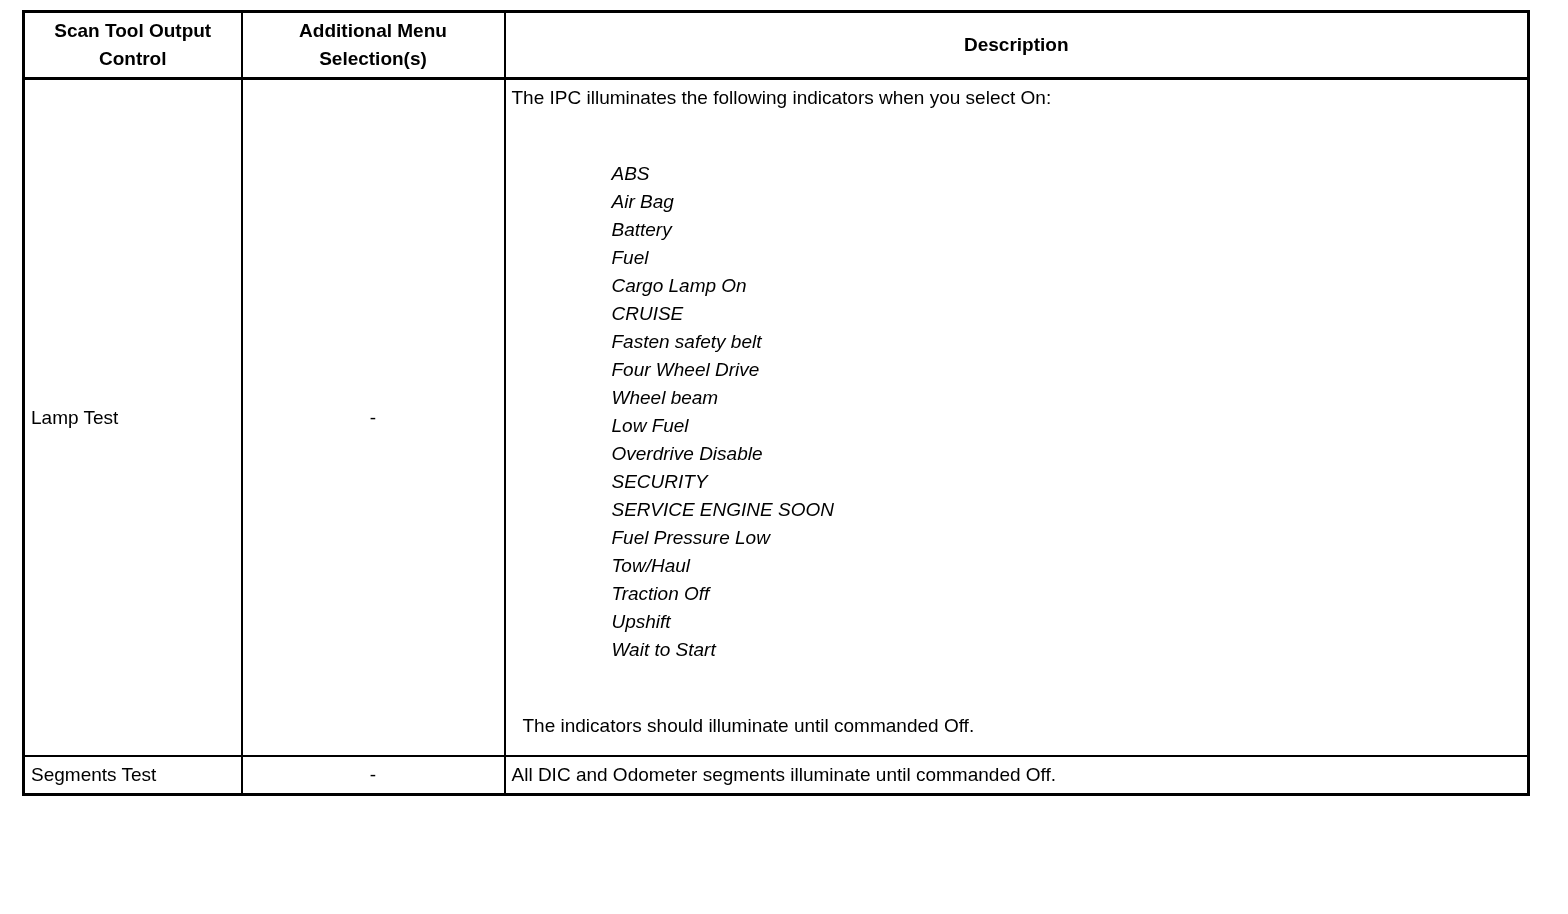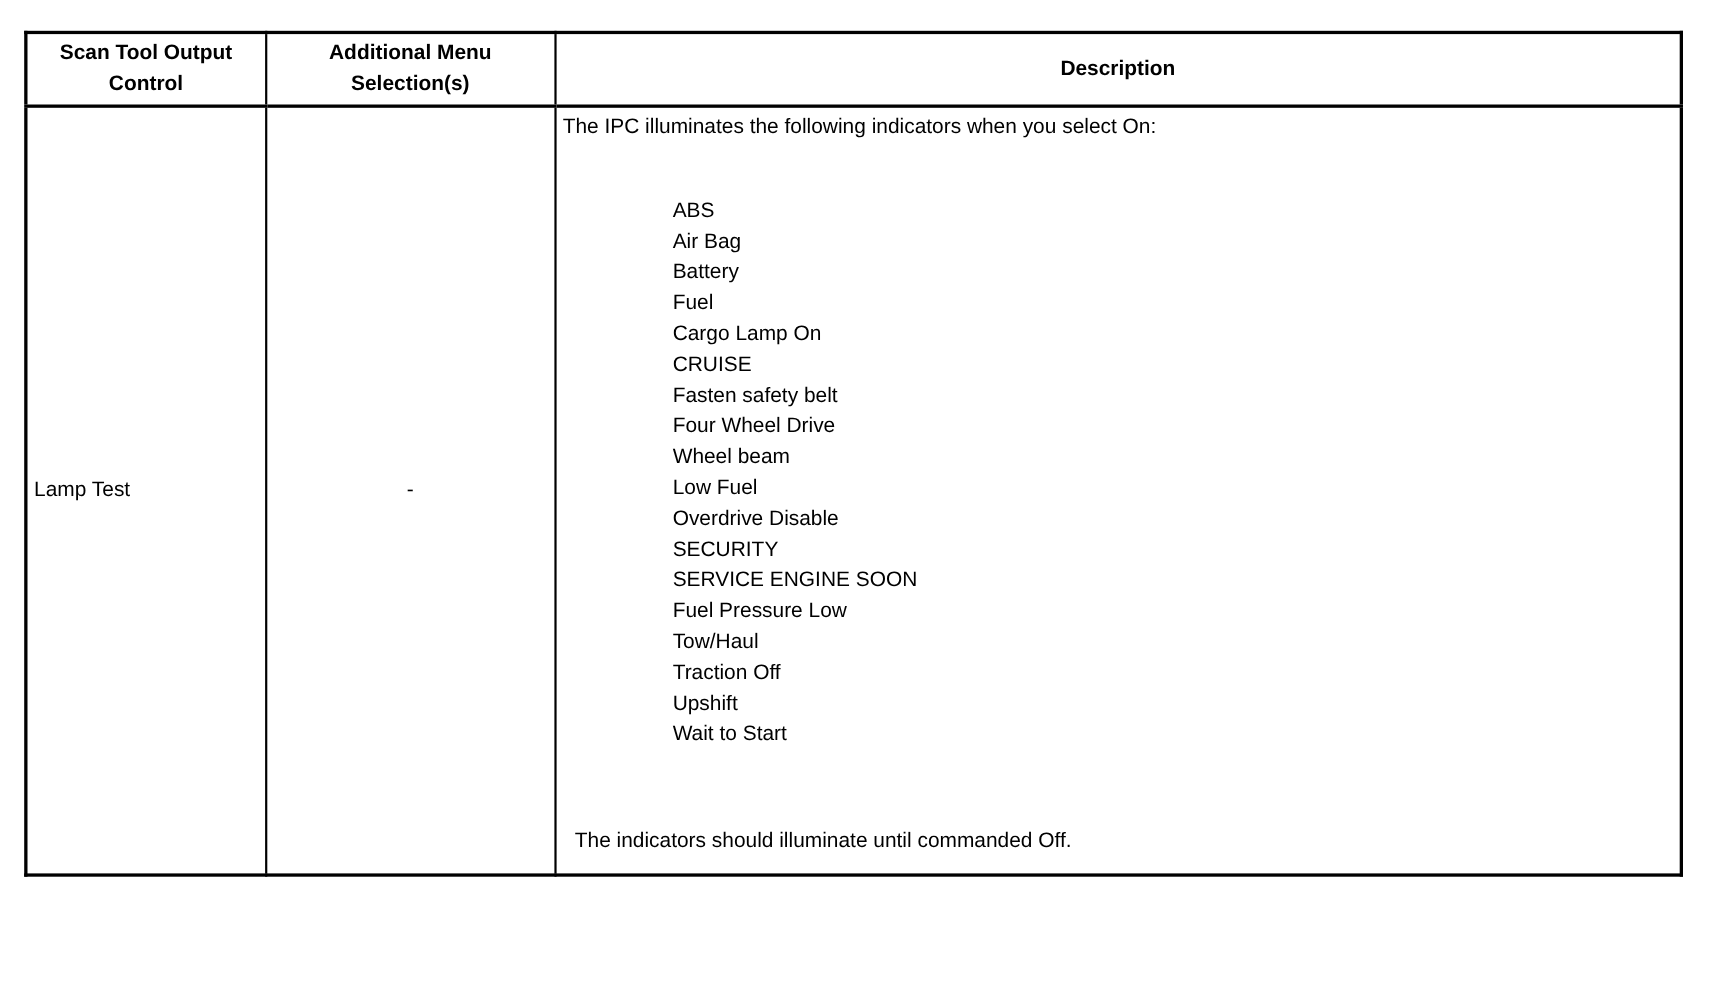--- a/index.html
+++ b/index.html
@@ -6,21 +6,21 @@
     margin: 0;
     padding: 0;
     background: #ffffff;
     color: #000000;
     font-family: "Liberation Sans", "DejaVu Sans", sans-serif;
   }
   .page {
     width: 1568px;
     height: 914px;
     box-sizing: border-box;
-    padding: 28px 38px 14px 22px;
+    padding: 10px 38px 14px 22px;
     background: #ffffff;
   }
   table.output-table {
     border-collapse: collapse;
     table-layout: fixed;
     width: 100%;
     border: 3px solid #000000;
     font-size: 19px;
     line-height: 28px;
   }
@@ -42,21 +42,22 @@
     text-align: left;
     padding-left: 5px;
   }
   td.col-menu {
     text-align: center;
   }
   td.col-desc {
     text-align: left;
   }
   .indicator-list {
-    margin: 48px 0 69px 100px;
+    margin: 48px 0 48px 100px;
+    font-style: italic;
   }
   .desc-footer {
     margin: 11px;
   }
 </style>
 </head>
 <body>
 
 <div class="page">
   <table class="output-table">
@@ -94,15 +95,20 @@
               <div>SERVICE ENGINE SOON</div>
               <div>Fuel Pressure Low</div>
               <div>Tow/Haul</div>
               <div>Traction Off</div>
               <div>Upshift</div>
               <div>Wait to Start</div>
             </div>
             <div class="desc-footer">The indicators should illuminate until commanded Off.</div>
           </td>
         </tr>
+        <tr>
+          <td class="col-control">Segments Test</td>
+          <td class="col-menu">-</td>
+          <td class="col-desc">All DIC and Odometer segments illuminate until commanded Off.</td>
+        </tr>
       </tbody>
   </table>
 </div>
 
 </body></html>

